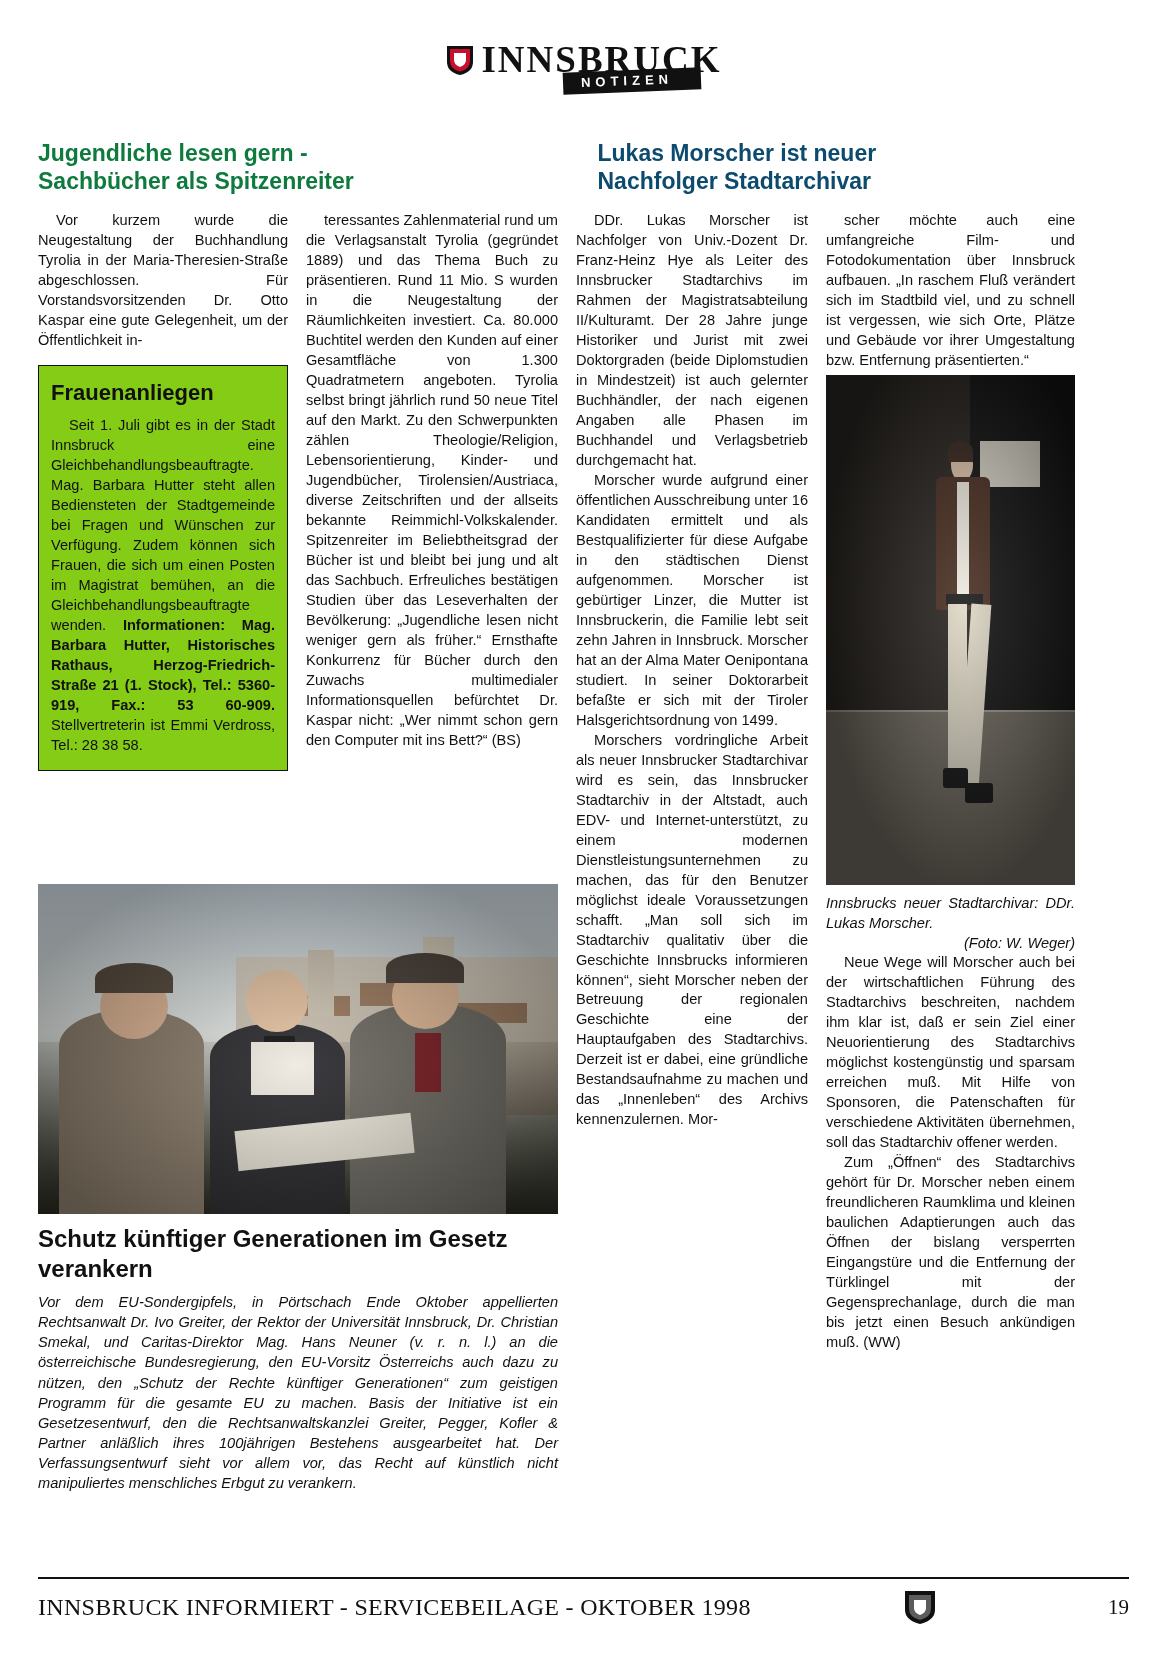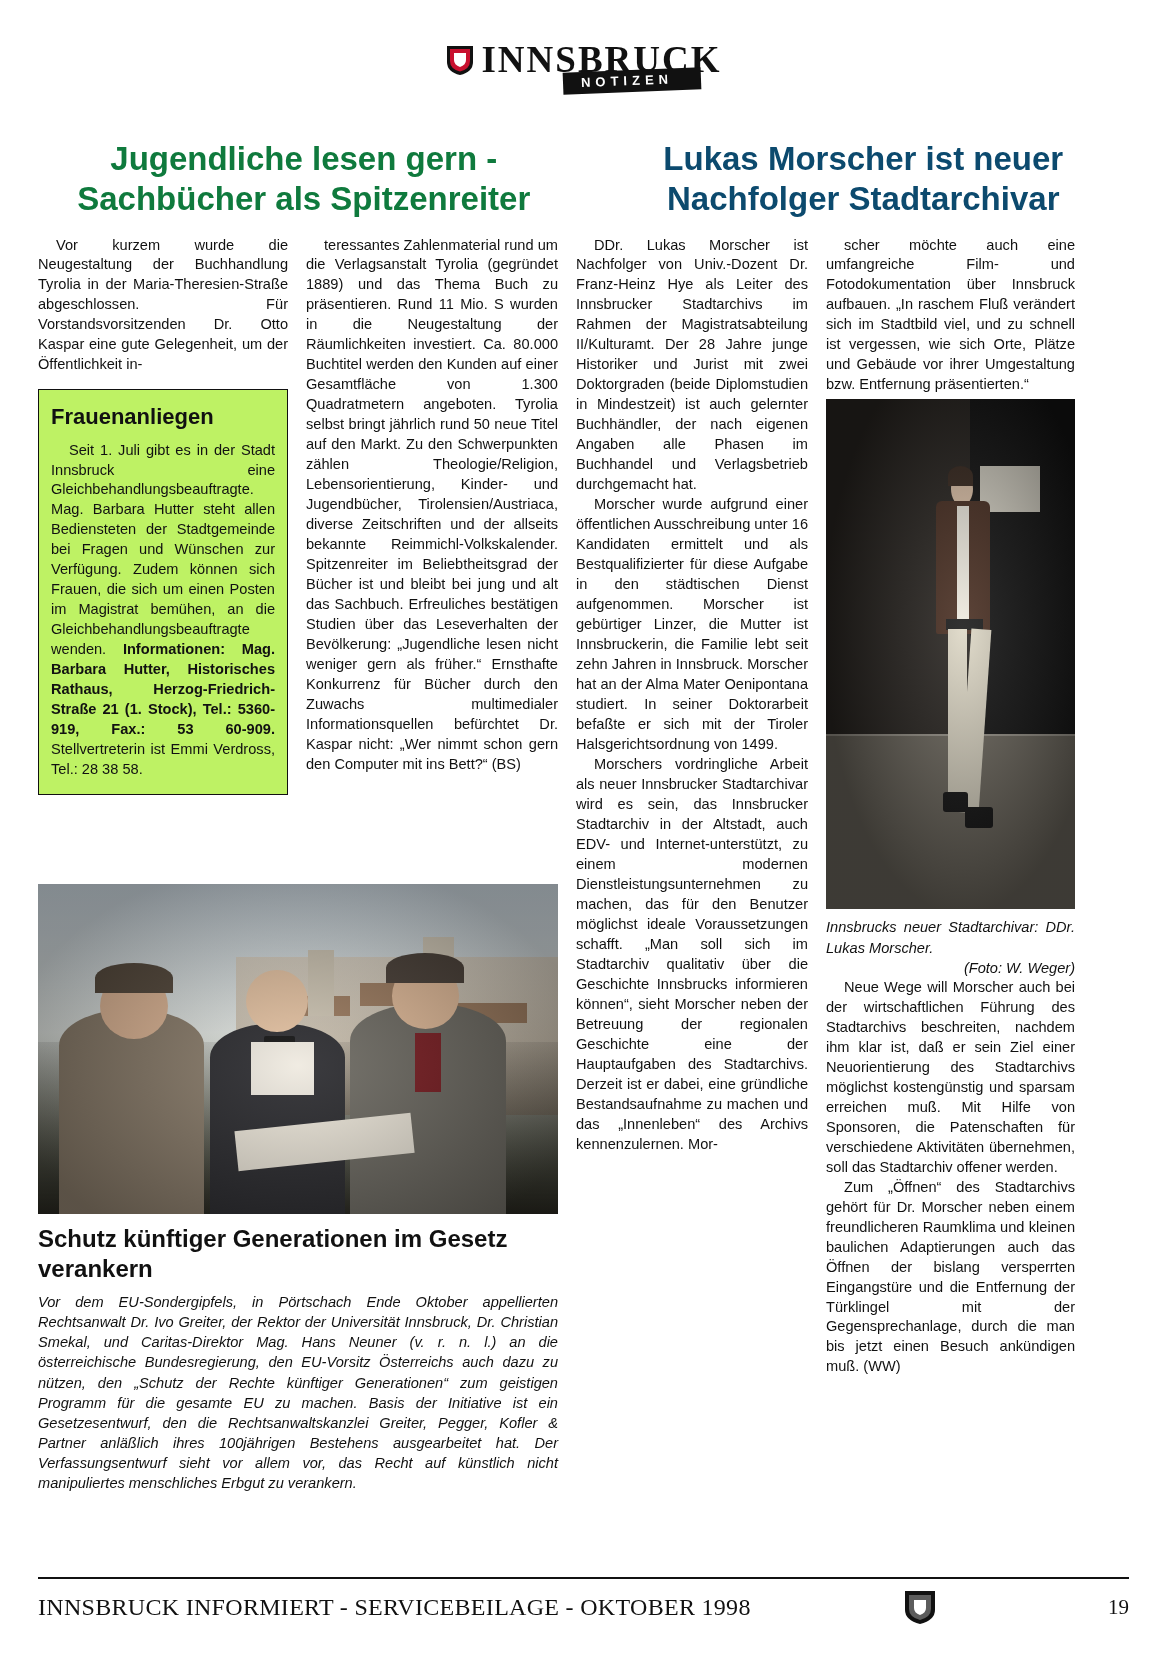--- a/index.html
+++ b/index.html
@@ -66,24 +66,24 @@
   }
 
   
   .headlines {
     display: flex;
     gap: 28px;
     margin-top: 6px;
   }
   .headline {
     flex: 1;
-    text-align: center;
-    font-family: "Liberation Sans", sans-serif;
-    font-weight: bold;
-    font-size: 33px;
+    text-align: left;
+    font-family: "Liberation Sans", sans-serif;
+    font-weight: bold;
+    font-size: 23px;
     line-height: 1.22;
     color: #0f7a3d;
   }
   .headline.left { color: #0f7a3d; }
   .headline.right { color: #0c4a6e; }
 
   
   .columns {
     display: flex;
     gap: 18px;
@@ -103,21 +103,21 @@
 
   
   .col.c1 { width: 250px; }
   .col.c2 { width: 252px; }
   .col.c3 { width: 232px; }
   .col.c4 { width: 249px; }
 
   
   .box {
     border: 1.5px solid #111;
-    background: #bef264;
+    background: #84cc16;
     padding: 12px 12px 14px 12px;
     margin-top: 14px;
     margin-bottom: 10px;
   }
   .box h3 {
     margin: 0 0 8px 0;
     font-size: 22px;
     font-weight: bold;
     font-family: "Liberation Sans", sans-serif;
   }

